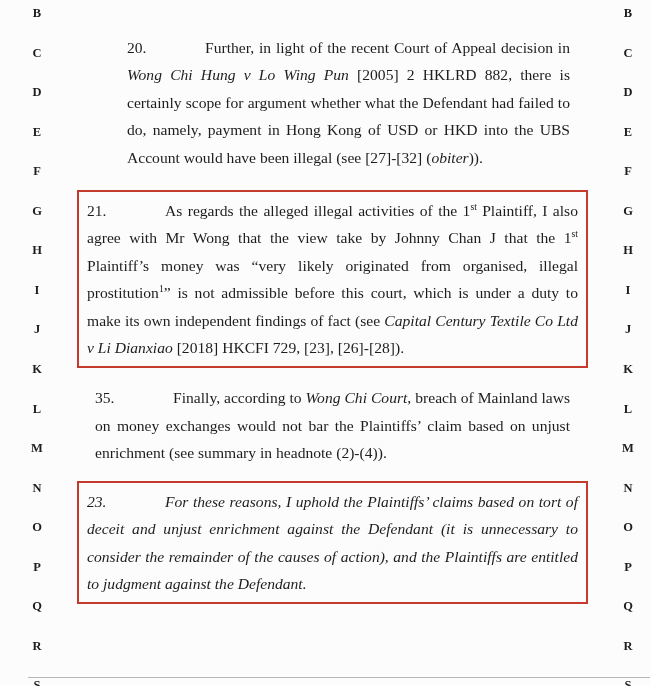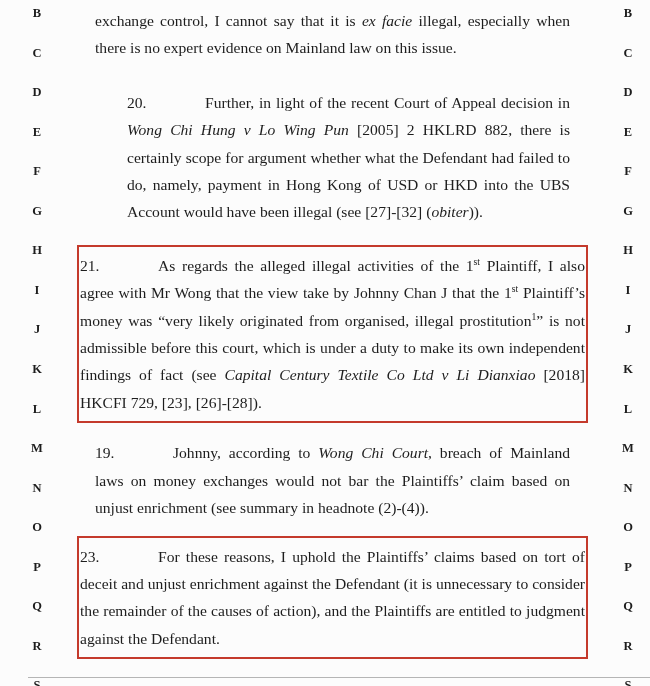--- a/index.html
+++ b/index.html
@@ -34,24 +34,24 @@
     }
     .para {
       margin: 0;
       text-align: justify;
       font-size: 15.6px;
       line-height: 27.4px;
     }
     .para.mt-a { margin-top: 27px; margin-left: 32px; }
     .para.mt-b { margin-top: 19px; }
     .para.mt-c { margin-top: 16px; }
-    .para.mt-d { margin-top: 14px; }
+    .para.mt-d { margin-top: 14px; font-style: italic; }
     .para.boxed {
       border: 2px solid var(--highlight, #c43a2c);
-      padding: 5px 1px;
+      padding: 5px 8px;
       margin-left: -18px;
       margin-right: -18px;
     }
     .para-num { display: inline-block; width: 78px; }
     .para i { font-style: italic; }
     .para sup {
       font-size: 0.62em;
       vertical-align: super;
       line-height: 0;
     }
@@ -81,24 +81,23 @@
       <div class="margin-letter" style="top: 401.5px;">L</div>
       <div class="margin-letter" style="top: 441.05px;">M</div>
       <div class="margin-letter" style="top: 480.6px;">N</div>
       <div class="margin-letter" style="top: 520.15px;">O</div>
       <div class="margin-letter" style="top: 559.7px;">P</div>
       <div class="margin-letter" style="top: 599.25px;">Q</div>
       <div class="margin-letter" style="top: 638.8px;">R</div>
       <div class="margin-letter" style="top: 678.35px;">S</div>
     </div>
   <div class="content" id="content">
-      <p class="para"><span>exchange control, I cannot say that it is </span><i>ex facie</i><span> illegal, especially when there is no expert evidence on Mainland law on this issue.</span></p>
       <p class="para mt-a"><span class="para-num">20.</span><span>Further, in light of the recent Court of Appeal decision in </span><i>Wong Chi Hung v Lo Wing Pun</i><span> [2005] 2 HKLRD 882, there is certainly scope for argument whether what the Defendant had failed to do, namely, payment in Hong Kong of USD or HKD into the UBS Account would have been illegal (see [27]-[32] (</span><i>obiter</i><span>)).</span></p>
       <p class="para mt-b boxed"><span class="para-num">21.</span><span>As regards the alleged illegal activities of the 1</span><sup>st</sup><span> Plaintiff, I also agree with Mr Wong that the view take by Johnny Chan J that the 1</span><sup>st</sup><span> Plaintiff’s money was “very likely originated from organised, illegal prostitution</span><sup>1</sup><span>” is not admissible before this court, which is under a duty to make its own independent findings of fact (see </span><i>Capital Century Textile Co Ltd v Li Dianxiao</i><span> [2018] HKCFI 729, [23], [26]-[28]).</span></p>
-      <p class="para mt-c"><span class="para-num">19.</span><span>Johnny, according to </span><i>Wong Chi Court</i><span>, breach of Mainland laws on money exchanges would not bar the Plaintiffs’ claim based on unjust enrichment (see summary in headnote (2)-(4)).</span></p>
+      <p class="para mt-c"><span class="para-num">35.</span><span>Finally, according to </span><i>Wong Chi Court</i><span>, breach of Mainland laws on money exchanges would not bar the Plaintiffs’ claim based on unjust enrichment (see summary in headnote (2)-(4)).</span></p>
       <p class="para mt-d boxed"><span class="para-num">23.</span><span>For these reasons, I uphold the Plaintiffs’ claims based on tort of deceit and unjust enrichment against the Defendant (it is unnecessary to consider the remainder of the causes of action), and the Plaintiffs are entitled to judgment against the Defendant.</span></p>
     </div>
   <div class="margin-col right">
       <div class="margin-letter" style="top: 6px;">B</div>
       <div class="margin-letter" style="top: 45.55px;">C</div>
       <div class="margin-letter" style="top: 85.1px;">D</div>
       <div class="margin-letter" style="top: 124.65px;">E</div>
       <div class="margin-letter" style="top: 164.2px;">F</div>
       <div class="margin-letter" style="top: 203.75px;">G</div>
       <div class="margin-letter" style="top: 243.3px;">H</div>

